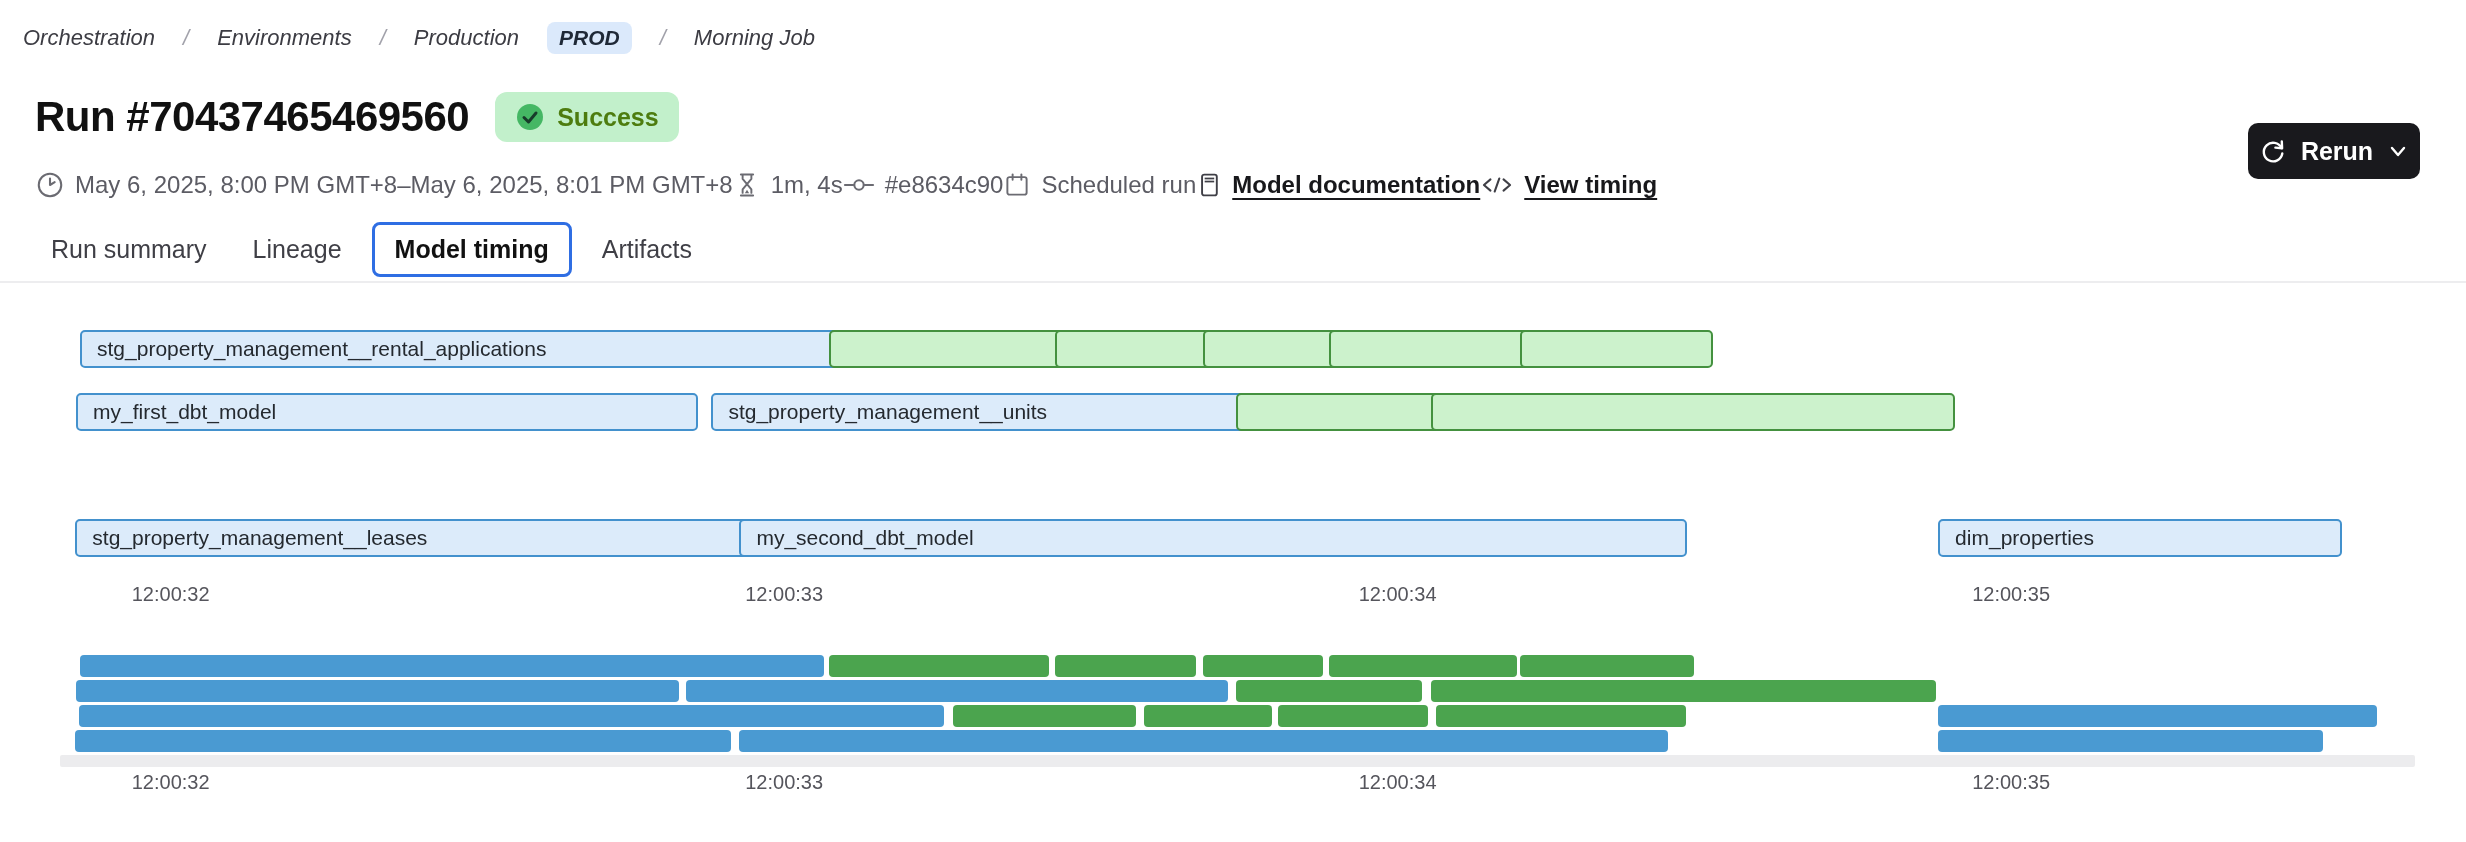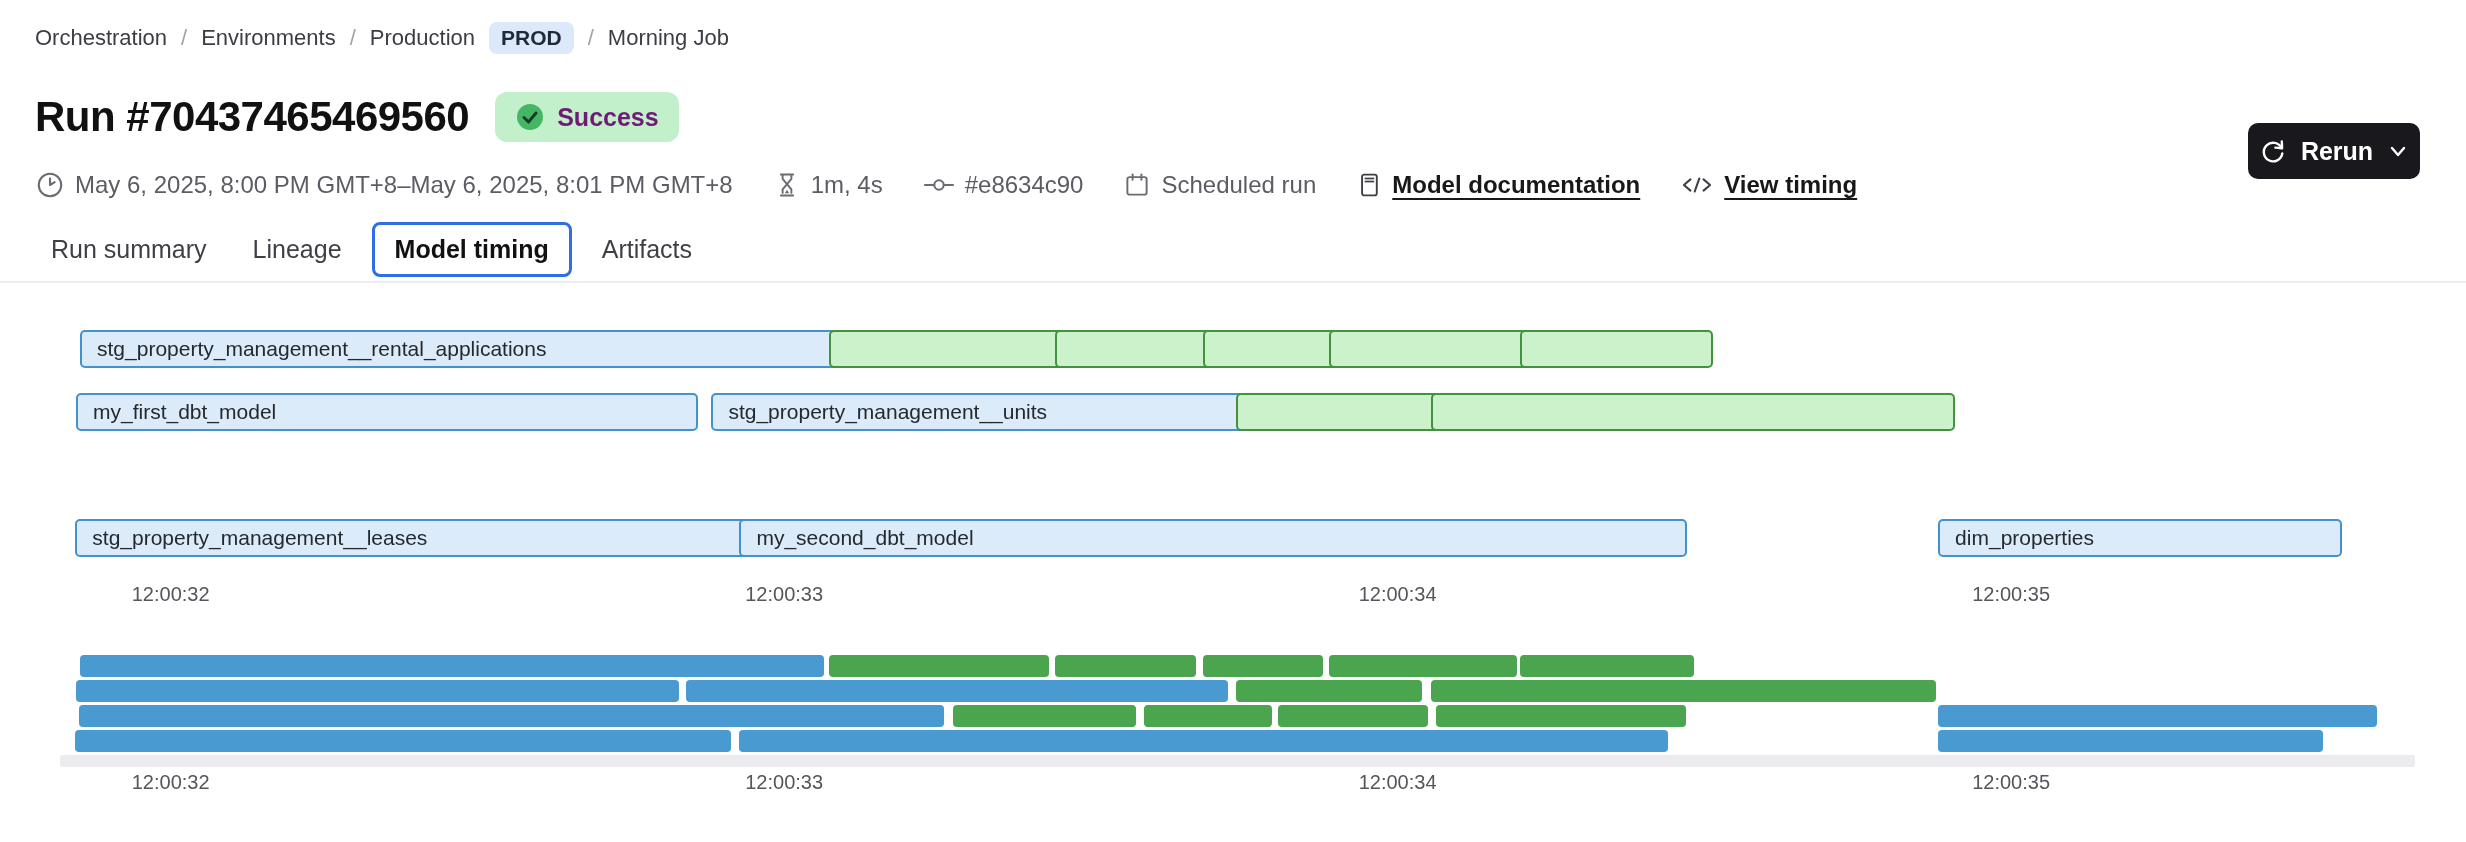--- a/index.html
+++ b/index.html
@@ -1,39 +1,39 @@
 <!DOCTYPE html>
 <html><head>
 <meta charset="utf-8">
 <style>
   html,body{margin:0;padding:0;background:#fff;}
   .page{position:relative;width:2466px;height:842px;background:#fff;overflow:hidden;
         font-family:"Liberation Sans","DejaVu Sans",sans-serif;color:#1c1c21;}
 
   
-  .breadcrumb{position:absolute;left:35px;top:22px;display:flex;align-items:center;gap:14px;
-              font-size:22px;color:#3c3c43;}
+  .breadcrumb{position:absolute;left:23px;top:22px;display:flex;align-items:center;gap:28px;
+              font-size:22px;color:#3c3c43;font-style:italic;}
   .crumb{cursor:pointer;}
   .crumb-sep{color:#a1a1aa;}
   .env-badge{background:#dbe9fb;color:#1f2937;font-weight:700;border-radius:8px;
              padding:4px 12px;font-size:21px;}
 
   
   .title-row{position:absolute;left:35px;top:92px;display:flex;align-items:center;gap:26px;}
   .run-title{font-size:42px;font-weight:700;letter-spacing:-0.5px;color:#111;}
   .status-badge{display:flex;align-items:center;gap:12px;background:#c2f0cb;border-radius:12px;
-                padding:10px 20px;font-size:25px;font-weight:600;color:#701a75;}
+                padding:10px 20px;font-size:25px;font-weight:600;color:#4d7c0f;}
   .status-badge svg{display:block;}
   .rerun-btn{position:absolute;left:2248px;top:123px;width:172px;height:56px;background:#19191d;
              color:#fff;border:none;border-radius:10px;display:flex;align-items:center;
              justify-content:center;gap:14px;font-size:25px;font-weight:700;cursor:pointer;
              font-family:inherit;}
 
   
-  .meta-row{position:absolute;left:35px;top:170px;display:flex;align-items:center;gap:40px;
+  .meta-row{position:absolute;left:35px;top:170px;display:flex;align-items:center;
             font-size:24px;color:#5c5c64;}
   .meta-item{display:flex;align-items:center;gap:10px;}
   .meta-item svg{display:block;}
   .meta-link{color:#18181b;font-weight:700;text-decoration:underline;
              text-underline-offset:5px;text-decoration-thickness:1.5px;cursor:pointer;}
 
   
   .tabs{position:absolute;left:35px;top:218px;display:flex;align-items:center;gap:14px;height:62px;}
   .tab{font-size:25px;color:#3f3f46;padding:12px 16px;cursor:pointer;white-space:nowrap;}
   .tab.active{border:3px solid #2f6ee3;border-radius:8px;color:#111;font-weight:600;

